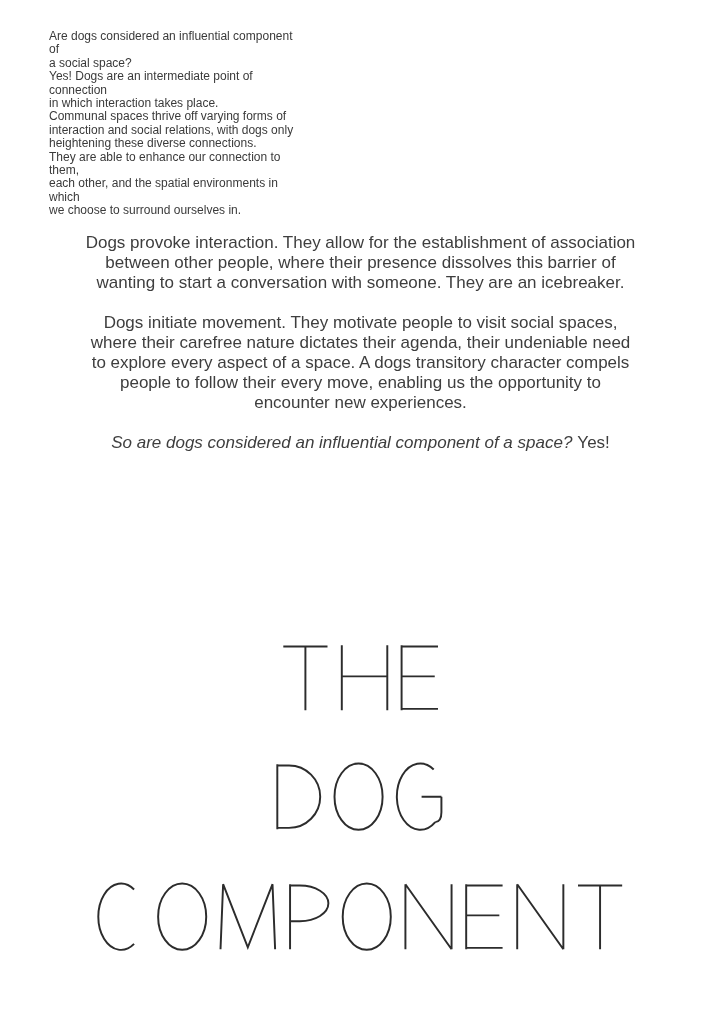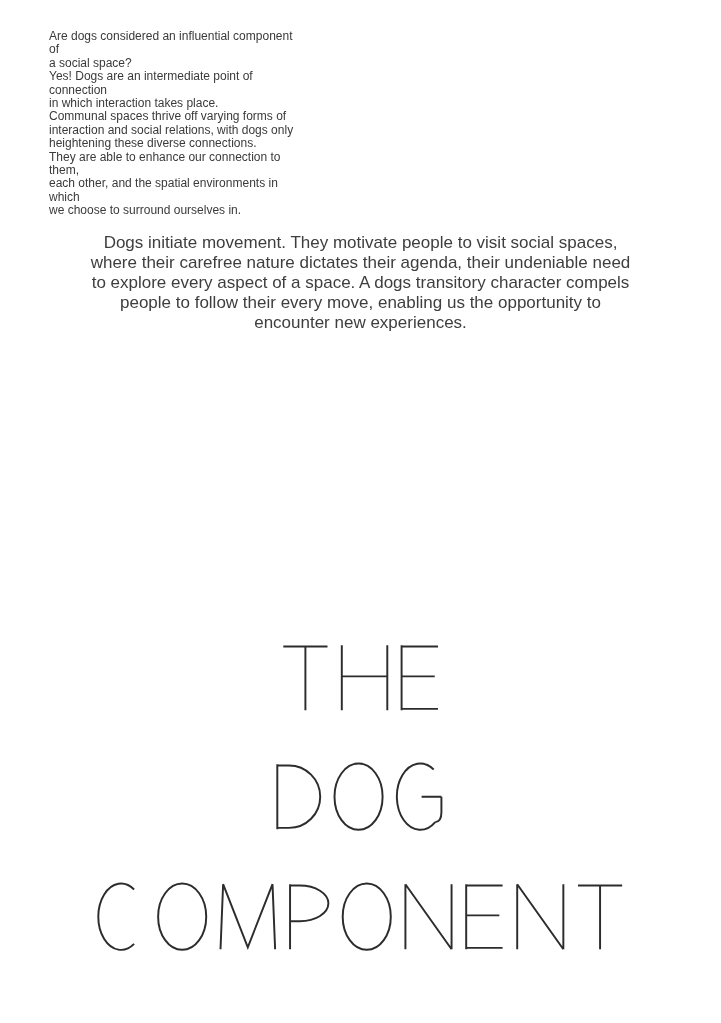--- a/index.html
+++ b/index.html
@@ -49,25 +49,29 @@
 Yes! Dogs are an intermediate point of connection
 in which interaction takes place.
 Communal spaces thrive off varying forms of
 interaction and social relations, with dogs only
 heightening these diverse connections.
 They are able to enhance our connection to them,
 each other, and the spatial environments in which
 we choose to surround ourselves in.</div>
 
   <div class="body-copy">
+    <p>Dogs provoke interaction. They allow for the establishment of association
+between other people, where their presence dissolves this barrier of
+wanting to start a conversation with someone. They are an icebreaker.</p>
     <p>Dogs initiate movement. They motivate people to visit social spaces,
 where their carefree nature dictates their agenda, their undeniable need
 to explore every aspect of a space. A dogs transitory character compels
 people to follow their every move, enabling us the opportunity to
 encounter new experiences.</p>
+    <p class="conclusion"><span class="q">So are dogs considered an influential component of a space?</span><span class="a">Yes!</span></p>
   </div>
 
   <div class="title" id="title-mount">
       <div class="title-line">
         <svg viewBox="0 -8 242 116" width="157.3" height="75.4">
           <path d="M2 2 H70 M36 2 V100" transform="translate(0 0)" fill="none" stroke="#2c2c2c" stroke-width="3" stroke-linecap="butt"></path>
           <path d="M2 0 V100 M72 0 V100 M2 48 H72" transform="translate(90 0)" fill="none" stroke="#2c2c2c" stroke-width="3" stroke-linecap="butt"></path>
           <path d="M2 0 V100 M2 2 H58 M2 48 H53 M2 98 H58" transform="translate(182 0)" fill="none" stroke="#2c2c2c" stroke-width="3" stroke-linecap="butt"></path>
         </svg>
       </div>

